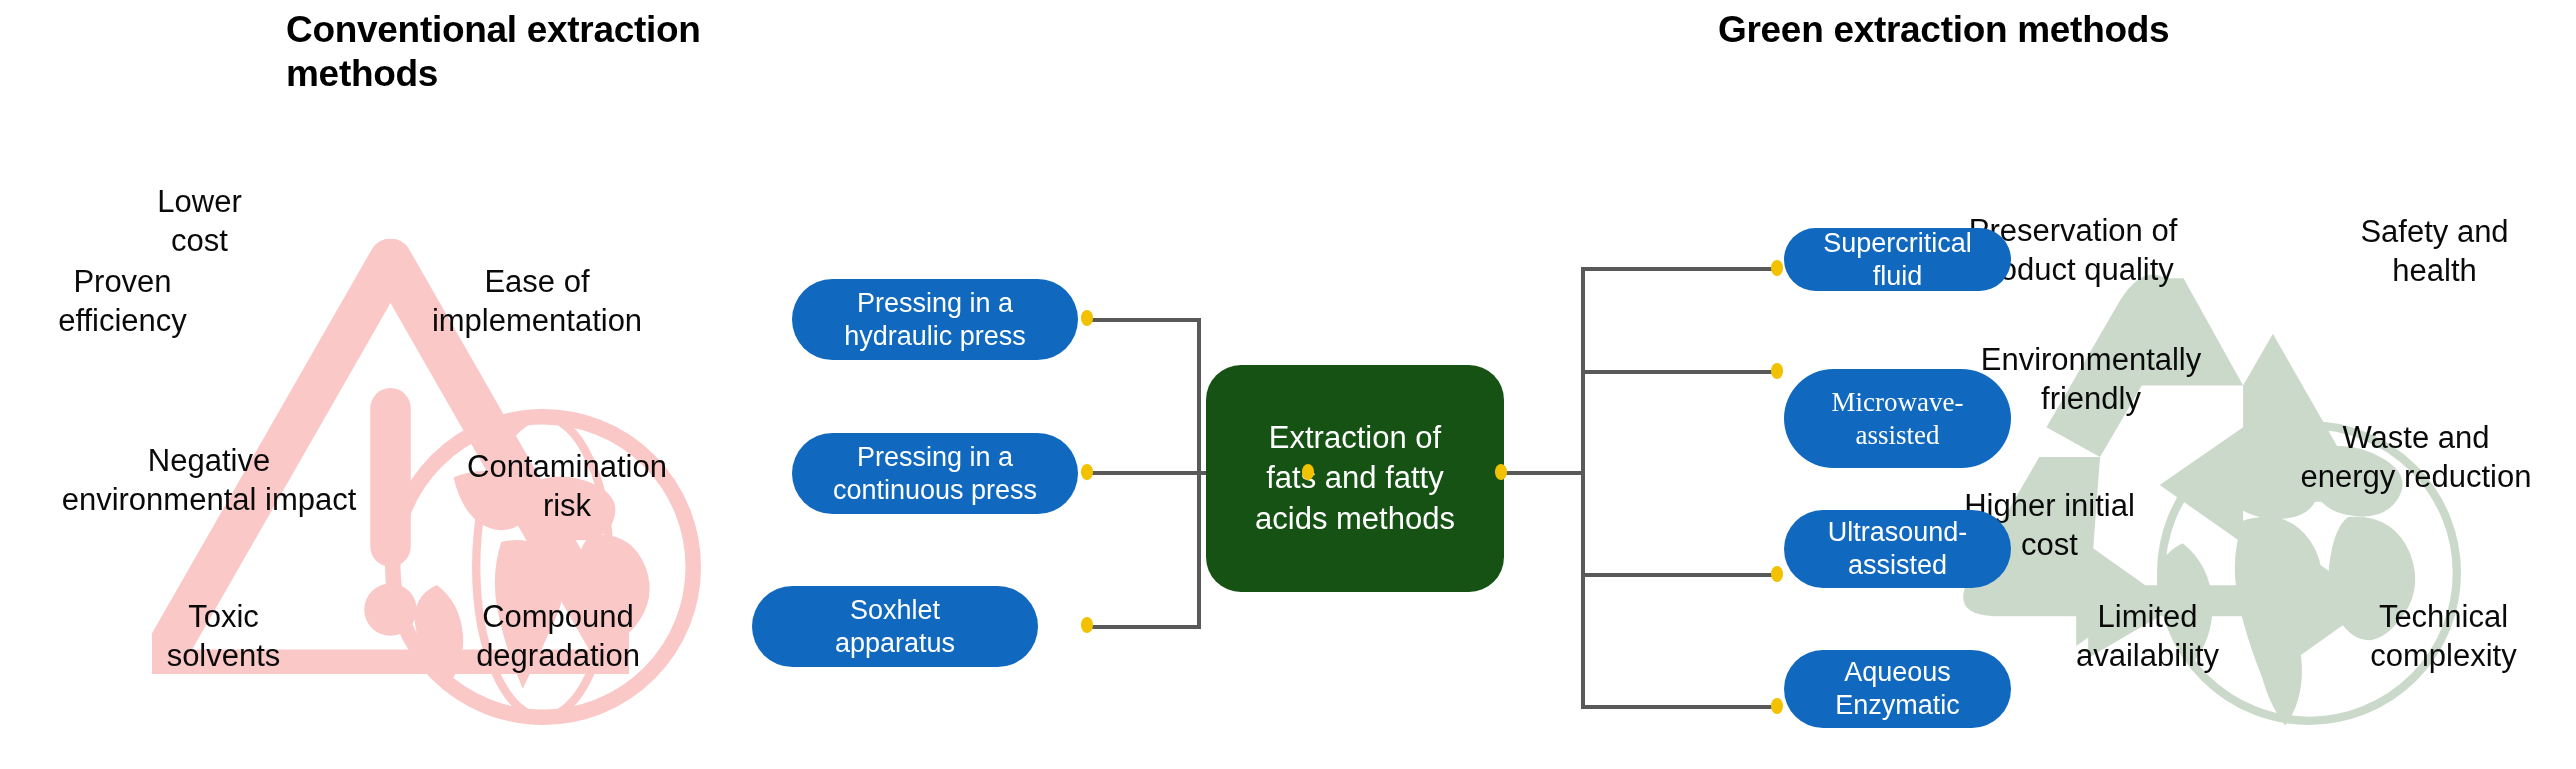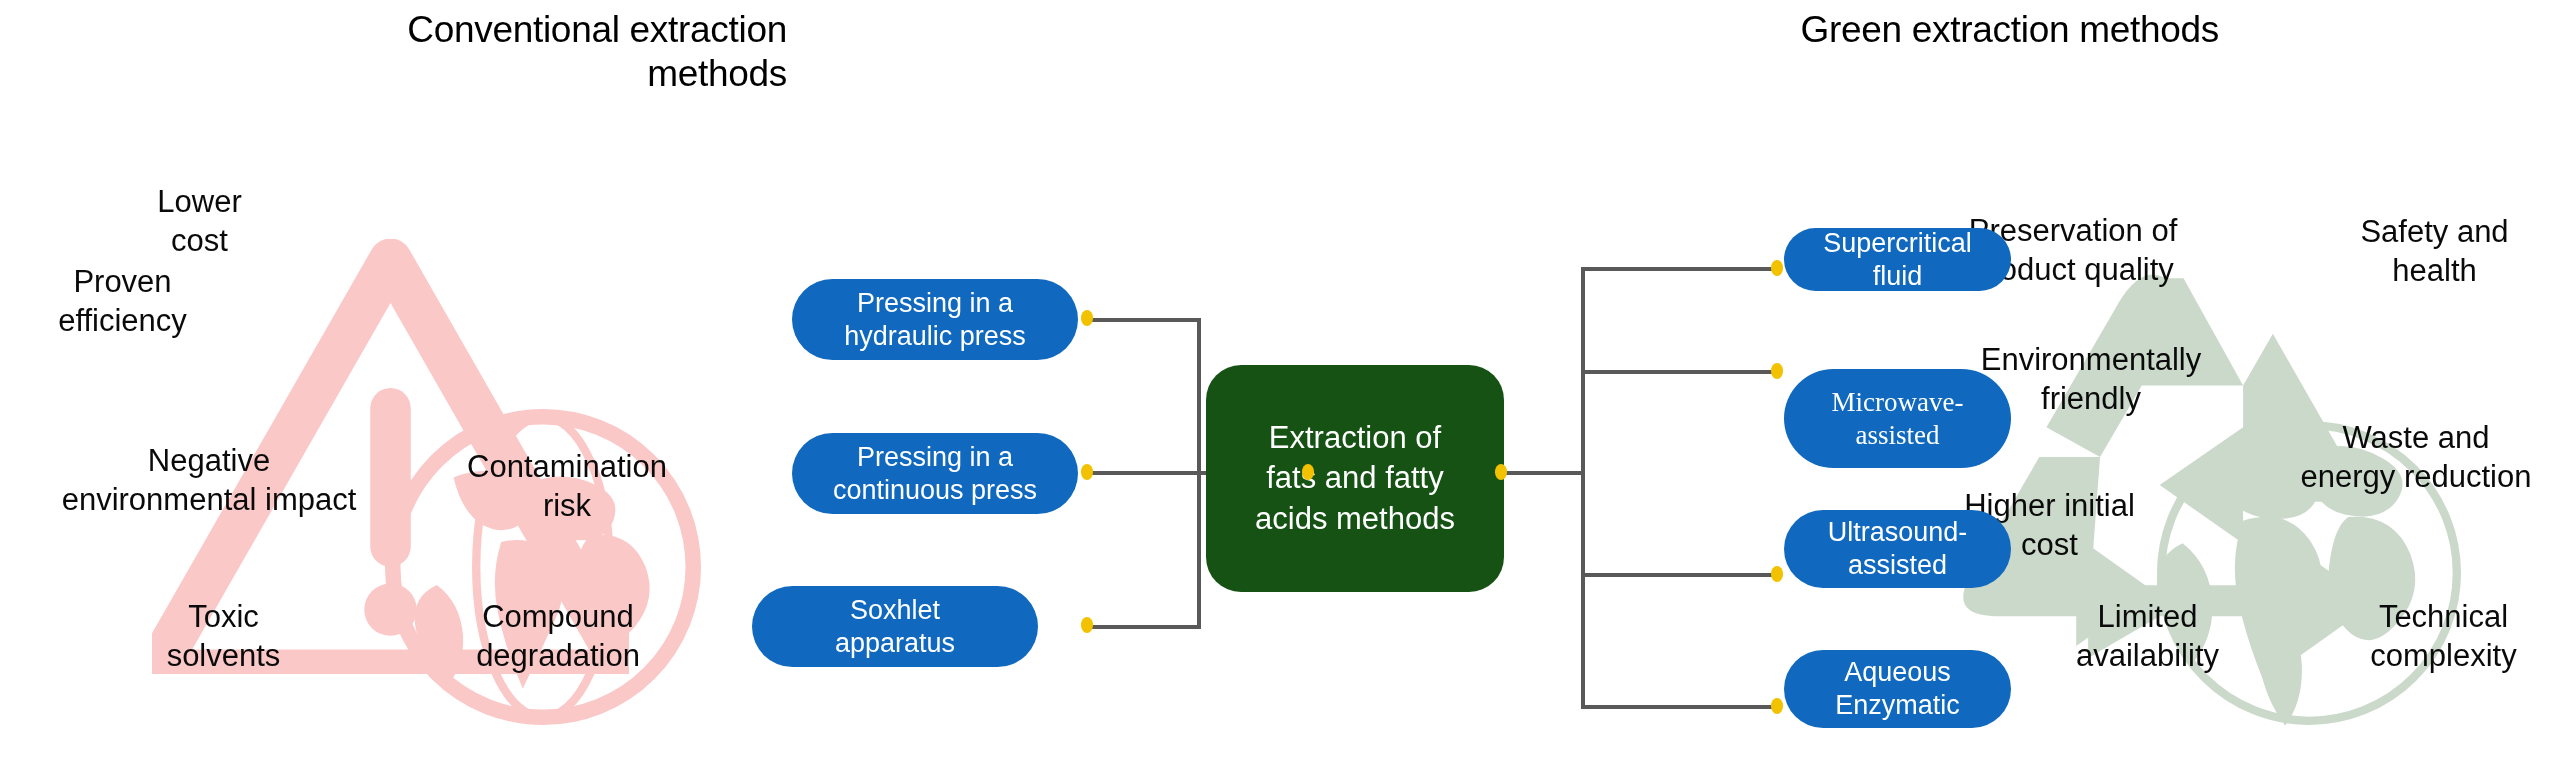--- a/index.html
+++ b/index.html
@@ -11,25 +11,25 @@
     position:relative;
     width:2576px;
     height:770px;
     background:#ffffff;
     overflow:hidden;
   }
 
   
   .section-title{
     position:absolute;
-    font-weight:normal;
+    font-weight:bold;
     font-size:37px;
     line-height:1.18;
     color:#000000;
-    text-align:right;
+    text-align:left;
     letter-spacing:-0.3px;
   }
   #title-left{ left:286px; top:8.4px; width:501px; }
   #title-right{ left:1718px; top:8.4px; width:501px; }
 
   
   .wm{ position:absolute; pointer-events:none; }
   #warning-triangle{ left:152px; top:239px; width:477px; height:435px; }
   #globe-left{ left:382px; top:406px; width:322px; height:322px; }
   #recycle-symbol{ left:1963px; top:257px; width:441px; height:418px; }
@@ -124,20 +124,22 @@
     <path d="M352 216 q66 -6 90 54 q20 54 -18 100 q-38 46 -74 10 q-32 -34 -26 -94 q6 -56 28 -70 Z" fill="#FBC8C8"></path>
     <path d="M92 300 q40 30 44 86 q2 52 -30 88 q-42 -52 -50 -104 q-8 -50 36 -70 Z" fill="#FBC8C8"></path>
   </svg>
 
   <div class="cluster-label" style="left:110px;  top:182px;  width:179px;">Lower
 cost</div>
 
   <div class="cluster-label" style="left:24px;   top:262px;  width:197px;text-align:center;">Proven
 efficiency</div>
 
+  <div class="cluster-label" style="left:394px;  top:262px;  width:286px;">Ease of
+implementation</div>
 
   <div class="cluster-label" style="left:418px;  top:447px;  width:298px;">Contamination
 risk</div>
 
   <div class="cluster-label" style="left:0px;    top:441px;  width:418px;">Negative
 environmental impact</div>
 
   <div class="cluster-label" style="left:128px;  top:597px; width:191px;">Toxic
 solvents</div>
 

